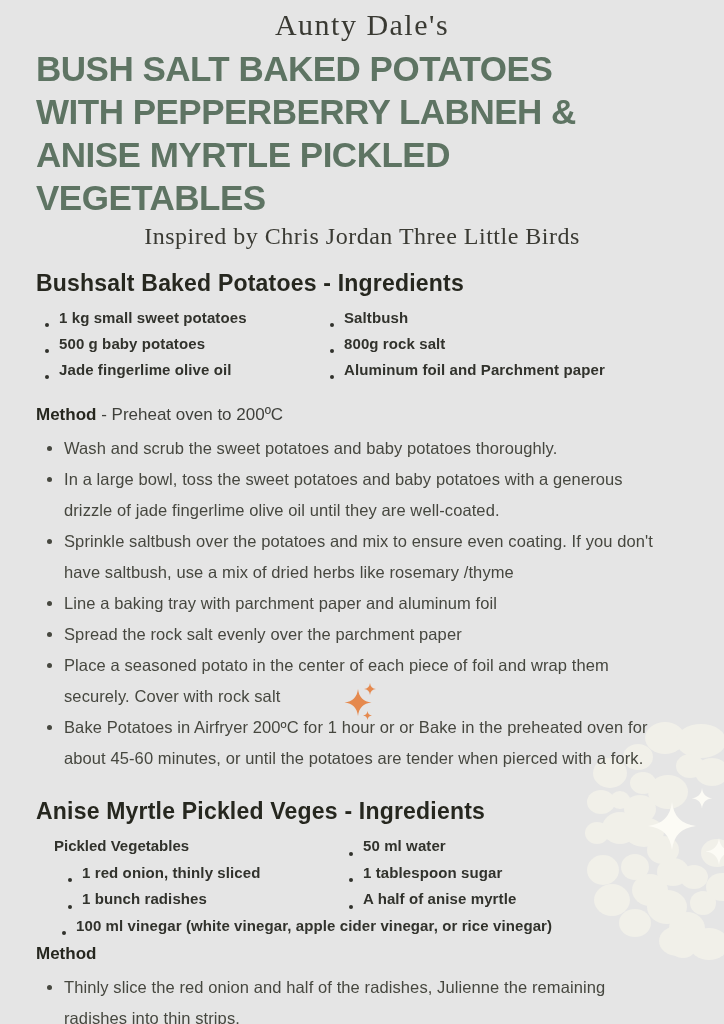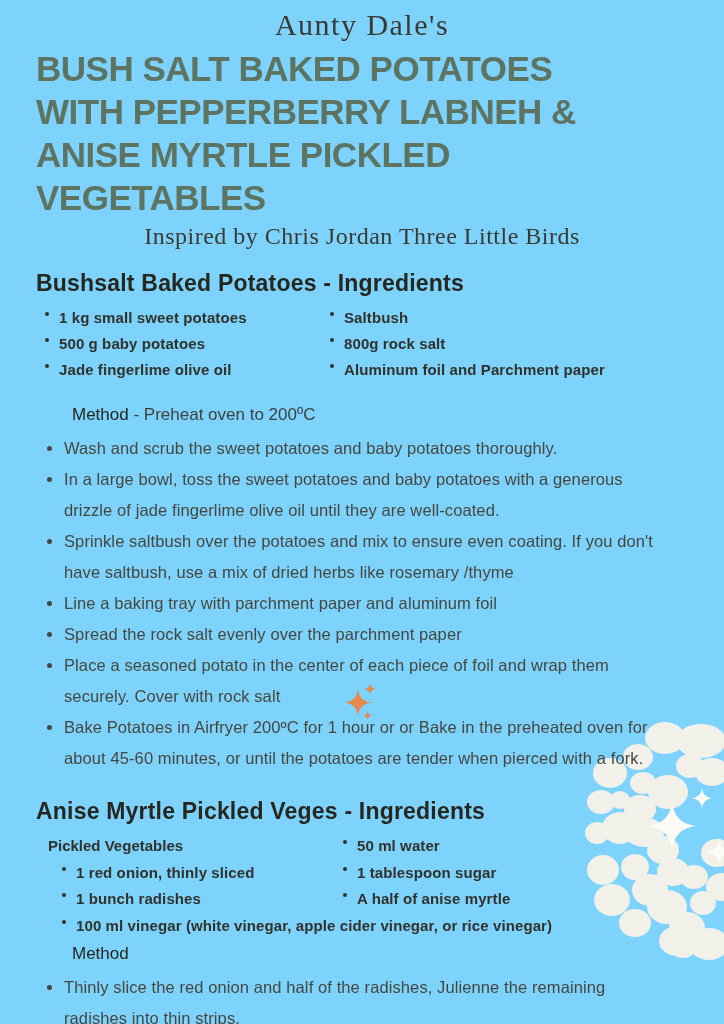--- a/index.html
+++ b/index.html
@@ -1,21 +1,21 @@
 <!DOCTYPE html>
 <html><head>
 <meta charset="utf-8">
 <style>
   * { margin:0; padding:0; box-sizing:border-box; }
   html,body { background:#cfcfc9; }
   .page {
     position:relative;
     width:724px; height:1024px;
     margin:0 auto;
-    background:#7dd3fc;
+    background:#e5e5e5;
     overflow:hidden;
     font-family:"Liberation Sans", sans-serif;
     color:#43443f;
   }
   .decor-layer { position:absolute; inset:0; pointer-events:none; }
   .decor-dot { position:absolute; background:#f1f0e9; border-radius:50%; }
   .sparkle { position:absolute; }
 
   .content { position:relative; padding:0 36px; }
 
@@ -52,39 +52,39 @@
     line-height:30px;
     font-weight:700;
     letter-spacing:0.2px;
     color:#26271f;
   }
   .s2 .section-heading { margin-top:22px; }
 
   .ing-cols { display:flex; margin-top:7px; margin-left:9px; }
   .ing-col-left  { width:285px; flex:none; }
   .ing-col-right { flex:1; }
-  .s2 .ing-cols { margin-left:12px; }
+  .s2 .ing-cols { margin-left:18px; }
   .s2 .ing-col-left { width:295px; }
 
   .ing-item {
-    display:flex; align-items:center;
+    display:flex; align-items:flex-end;
     font-weight:700; font-size:15px; line-height:26px;
     color:#31322c; letter-spacing:0.1px;
   }
   .ing-item .dot {
     flex:none; width:4px; height:4px; border-radius:50%;
     background:#31322c; margin-right:10px; position:relative; top:-4px;
   }
   .ing-label { font-weight:700; font-size:15px; line-height:26px; color:#31322c; }
   .ing-sub { margin-left:14px; }
   .ing-full { margin-left:26px; }
   .s2 .ing-row { line-height:26.5px; }
 
   .method-line { margin-top:19px; font-size:17px; line-height:26px; color:#3f403b; }
-  .method-label { font-weight:400; color:#26271f;margin-left:36px; }
+  .method-label { font-weight:700; color:#26271f; }
   .s2 .method-line { margin-top:2px; }
 
   .steps { list-style:none; margin-top:5px; margin-left:9px; }
   .steps li {
     position:relative;
     padding-left:19px;
     max-width:608px;
     font-size:16.5px;
     line-height:31px;
     letter-spacing:0.1px;

